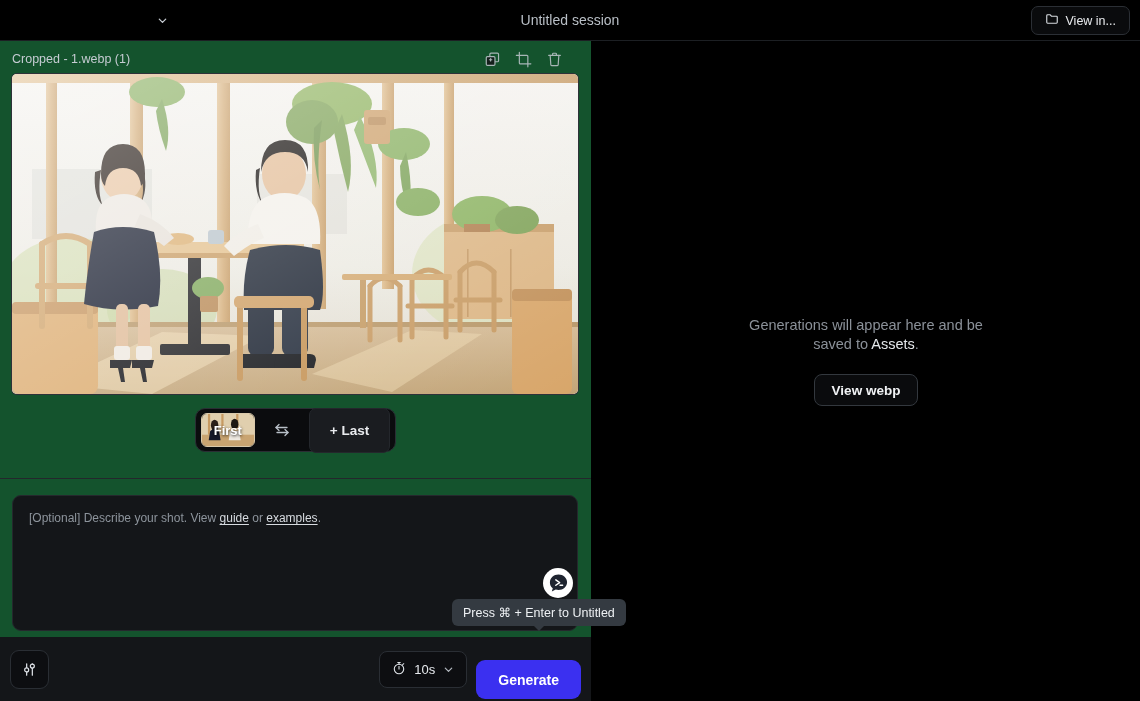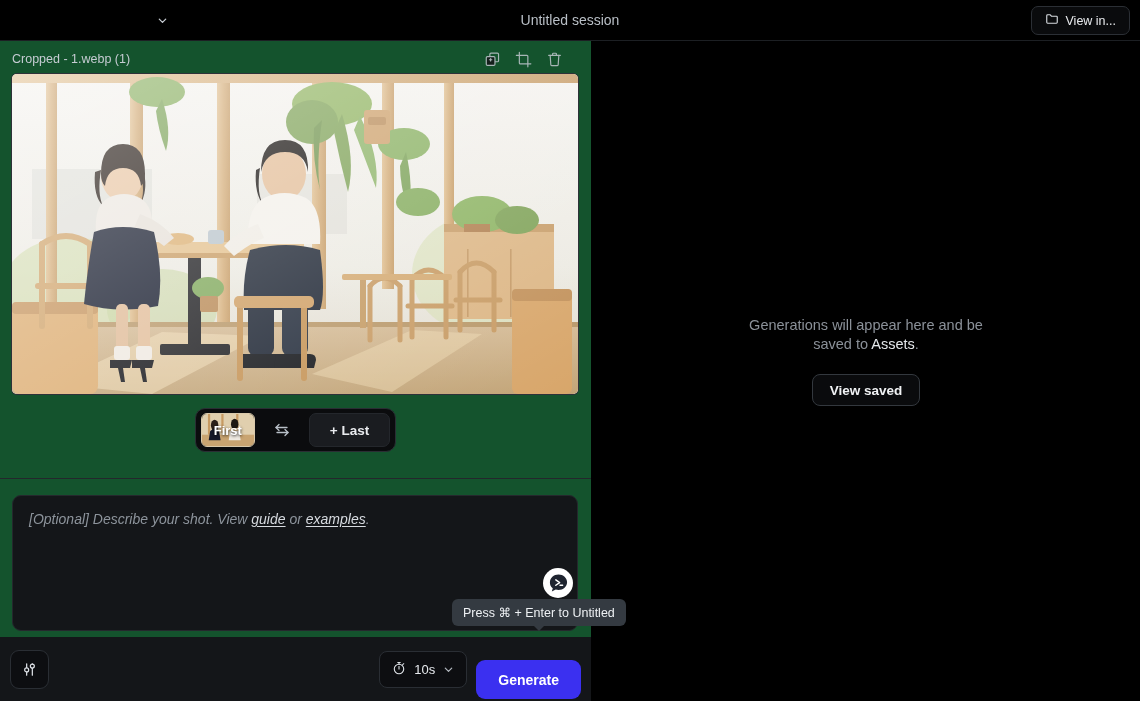--- a/index.html
+++ b/index.html
@@ -95,37 +95,37 @@
   .fl-chip .thumb svg { width: 100%; height: 100%; display: block; }
   .fl-chip-label {
     position: relative; z-index: 2; color: #fff; font-size: 13px; font-weight: 700;
     text-shadow: 0 1px 3px rgba(0,0,0,.85);
   }
   .swap-btn {
     width: 54px; height: 34px; display: flex; align-items: center; justify-content: center;
     cursor: pointer;
   }
   .last-btn {
-    height: 34px; padding: 0 20px; border-radius: 7px;
+    height: 45px; padding: 0 20px; border-radius: 7px;
     background: #1a1c20; color: #e9ebee; font-size: 13.5px; font-weight: 600;
     display: flex; align-items: center; cursor: pointer;
     border: 1px solid #24272c;
   }
 
   
   .divider { height: 1px; background: #24272c; margin-top: 26px; }
   .prompt-zone { padding: 16px 12px 0 12px; position: relative; }
   .prompt-box {
     width: 566px; height: 136px;
     border: 1px solid #25282d; border-radius: 9px;
     background: #141619;
     padding: 14px 16px;
     cursor: text;
   }
-  .prompt-placeholder { color: #8d949c; font-size: 14px; line-height: 1.4; font-style: italic; }
+  .prompt-placeholder { color: #8d949c; font-size: 12px; line-height: 1.4; }
   .prompt-placeholder .lnk { color: #d7dbe0; text-decoration: underline; text-underline-offset: 2px; cursor: pointer; }
 
   .prompt-fab {
     position: absolute; left: 543px; top: 89px;
     width: 30px; height: 30px; border-radius: 50%;
     background: #fff; display: flex; align-items: center; justify-content: center;
     cursor: pointer; z-index: 5;
   }
   .tooltip {
     position: absolute; left: 452px; top: 120px;
@@ -499,18 +499,18 @@
 
         <button class="generate-btn" style="background: rgb(59, 48, 240);">Generate</button>
       </div>
     </div>
 
     <div class="right-panel">
       <div class="empty-state">
         <div class="empty-text">
           <span>Generations will appear here and be saved to </span><span class="bright">Assets</span><span>.</span>
         </div>
-        <div class="view-guide-btn">View saved</div>
+        <div class="view-guide-btn">View webp</div>
       </div>
     </div>
 
   </div>
 </div>
 
 </body></html>

